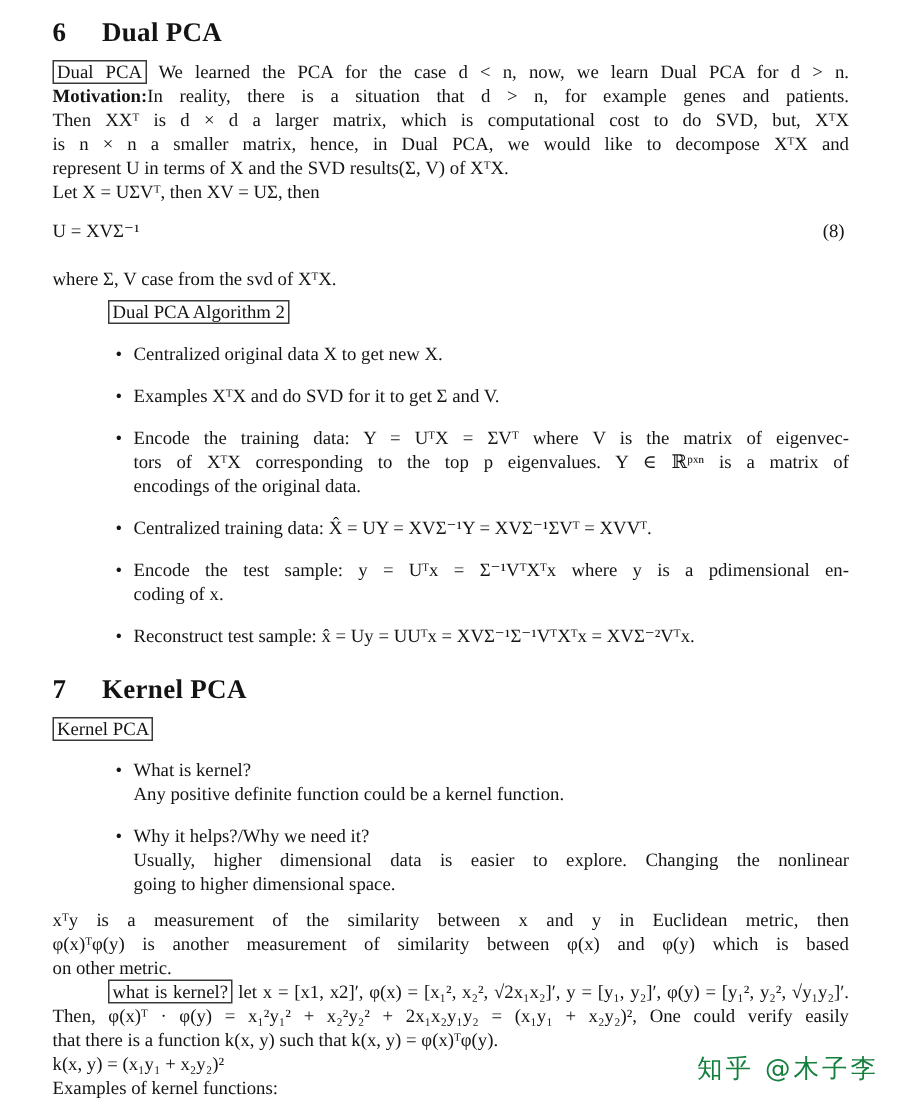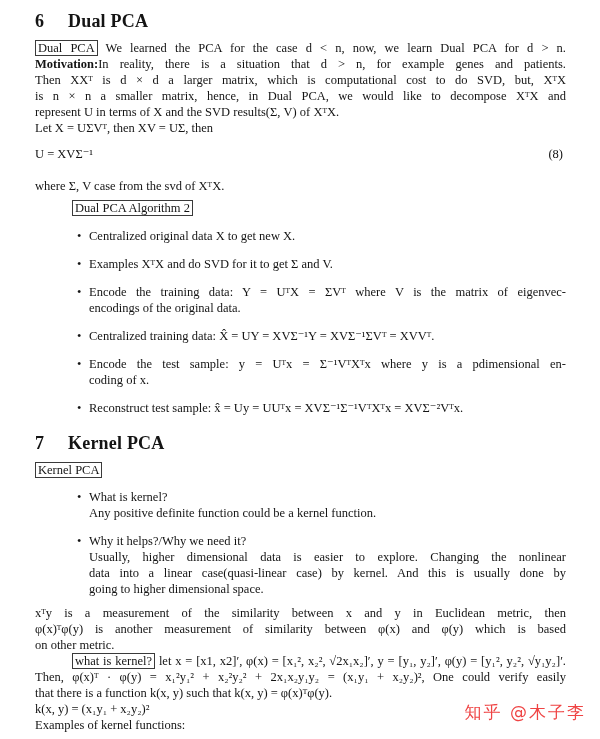--- a/index.html
+++ b/index.html
@@ -80,20 +80,21 @@
     <li>
         <span class="blt">•</span>
         <div class="btext">
           <div class="line">Examples XᵀX and do SVD for it to get Σ and V.</div>
         </div>
       </li>
     <li>
         <span class="blt">•</span>
         <div class="btext">
       <div class="line j">Encode the training data: Y = UᵀX = ΣVᵀ where V is the matrix of eigenvec-</div>
+      <div class="line j">tors of XᵀX corresponding to the top p eigenvalues.  Y ∈ ℝᵖˣⁿ is a matrix of</div>
       <div class="line">encodings of the original data.</div>
     </div>
       </li>
     <li>
         <span class="blt">•</span>
         <div class="btext">
           <div class="line">Centralized training data: X̂ = UY = XVΣ⁻¹Y = XVΣ⁻¹ΣVᵀ = XVVᵀ.</div>
         </div>
       </li>
     <li>
@@ -121,32 +122,31 @@
         <div class="btext">
       <div class="line">What is kernel?</div>
       <div class="line">Any positive definite function could be a kernel function.</div>
     </div>
       </li>
     <li>
         <span class="blt">•</span>
         <div class="btext">
       <div class="line">Why it helps?/Why we need it?</div>
       <div class="line j">Usually, higher dimensional data is easier to explore.  Changing the nonlinear</div>
-      <div class="line j">data into a linear case(quasi-linear case) by kernel.  And this is usually done by</div>
       <div class="line">going to higher dimensional space.</div>
     </div>
       </li>
   </ul>
 
   <div class="closing">
     <div class="line j">xᵀy is a measurement of the similarity between x and y in Euclidean metric, then</div>
     <div class="line j">φ(x)ᵀφ(y) is another measurement of similarity between φ(x) and φ(y) which is based</div>
     <div class="line">on other metric.</div>
     <div class="line j indent"><span class="tagbox">what is kernel?</span> <span>let x = [x1, x2]′, φ(x) = [x₁², x₂², √2x₁x₂]′, y = [y₁, y₂]′, φ(y) = [y₁², y₂², √y₁y₂]′.</span></div>
     <div class="line j">Then, φ(x)ᵀ · φ(y) = x₁²y₁² + x₂²y₂² + 2x₁x₂y₁y₂ = (x₁y₁ + x₂y₂)², One could verify easily</div>
     <div class="line">that there is a function k(x, y) such that k(x, y) = φ(x)ᵀφ(y).</div>
     <div class="line">k(x, y) = (x₁y₁ + x₂y₂)²</div>
     <div class="line">Examples of kernel functions:</div>
   </div>
 
 </div>
 
-<div class="wm" style="color: #ef4444;">知乎 @木子李</div>
+<div class="wm" style="color: #15803d;">知乎 @木子李</div>
 
 </body></html>

